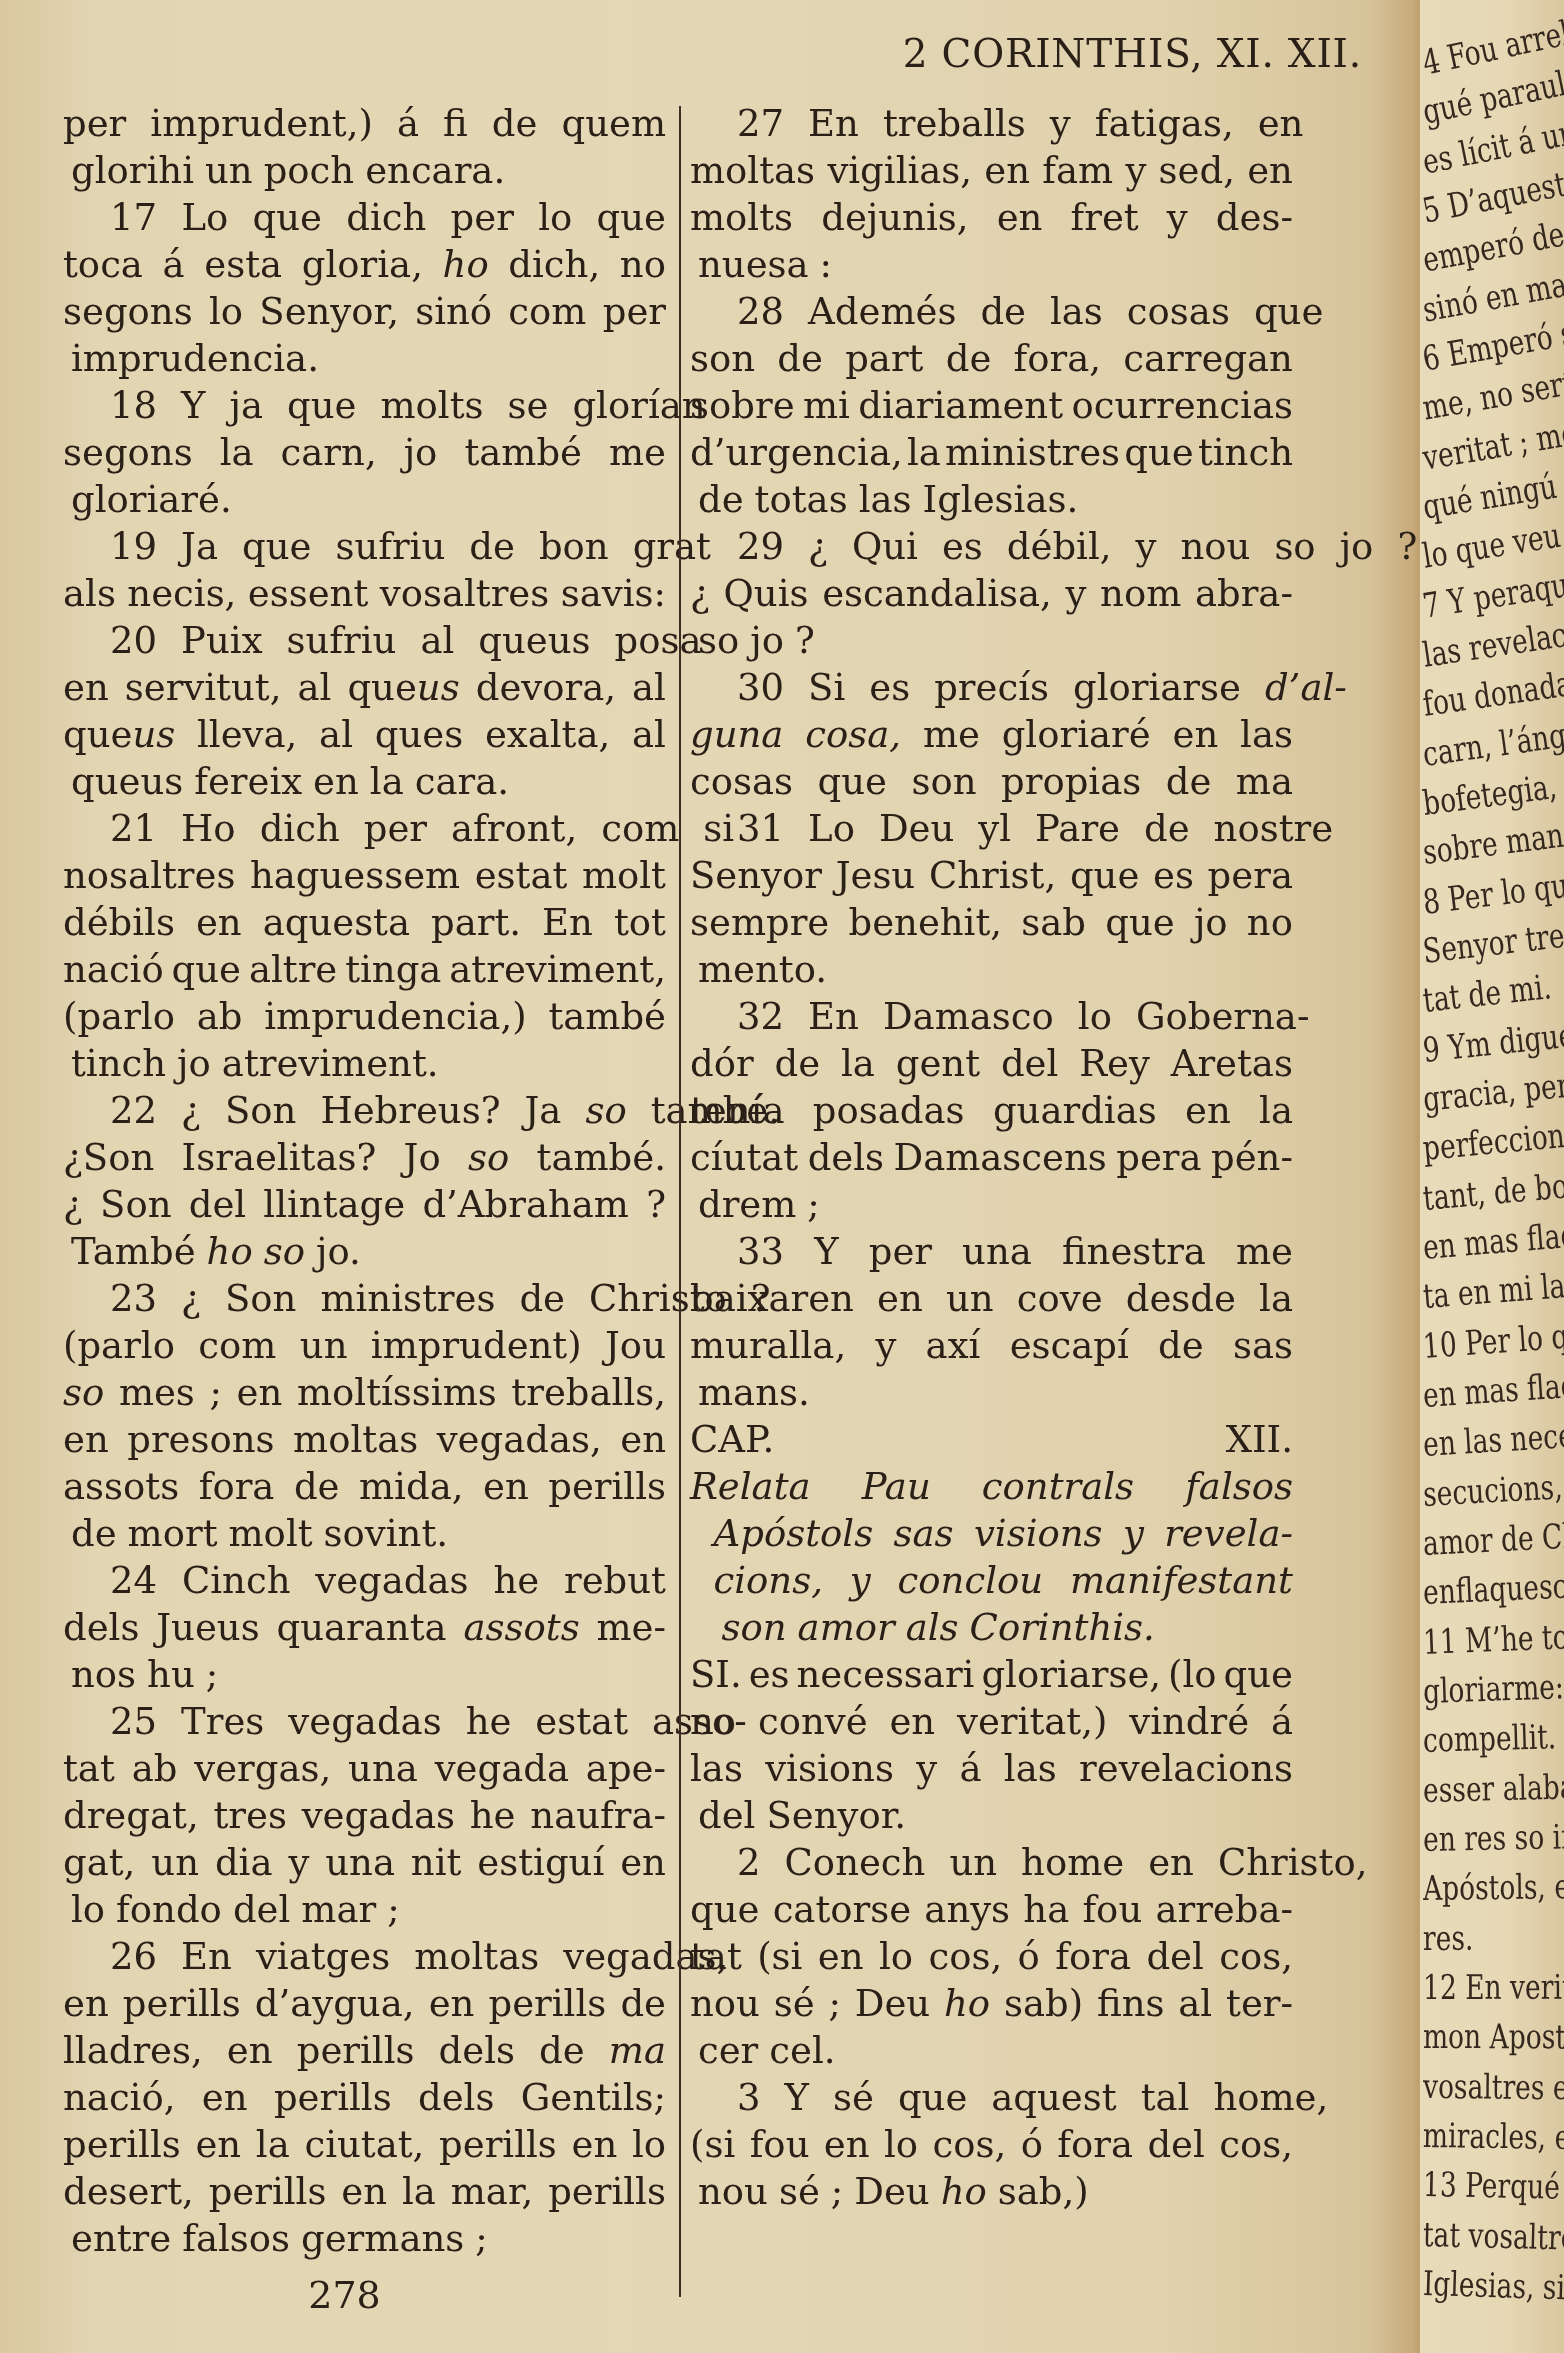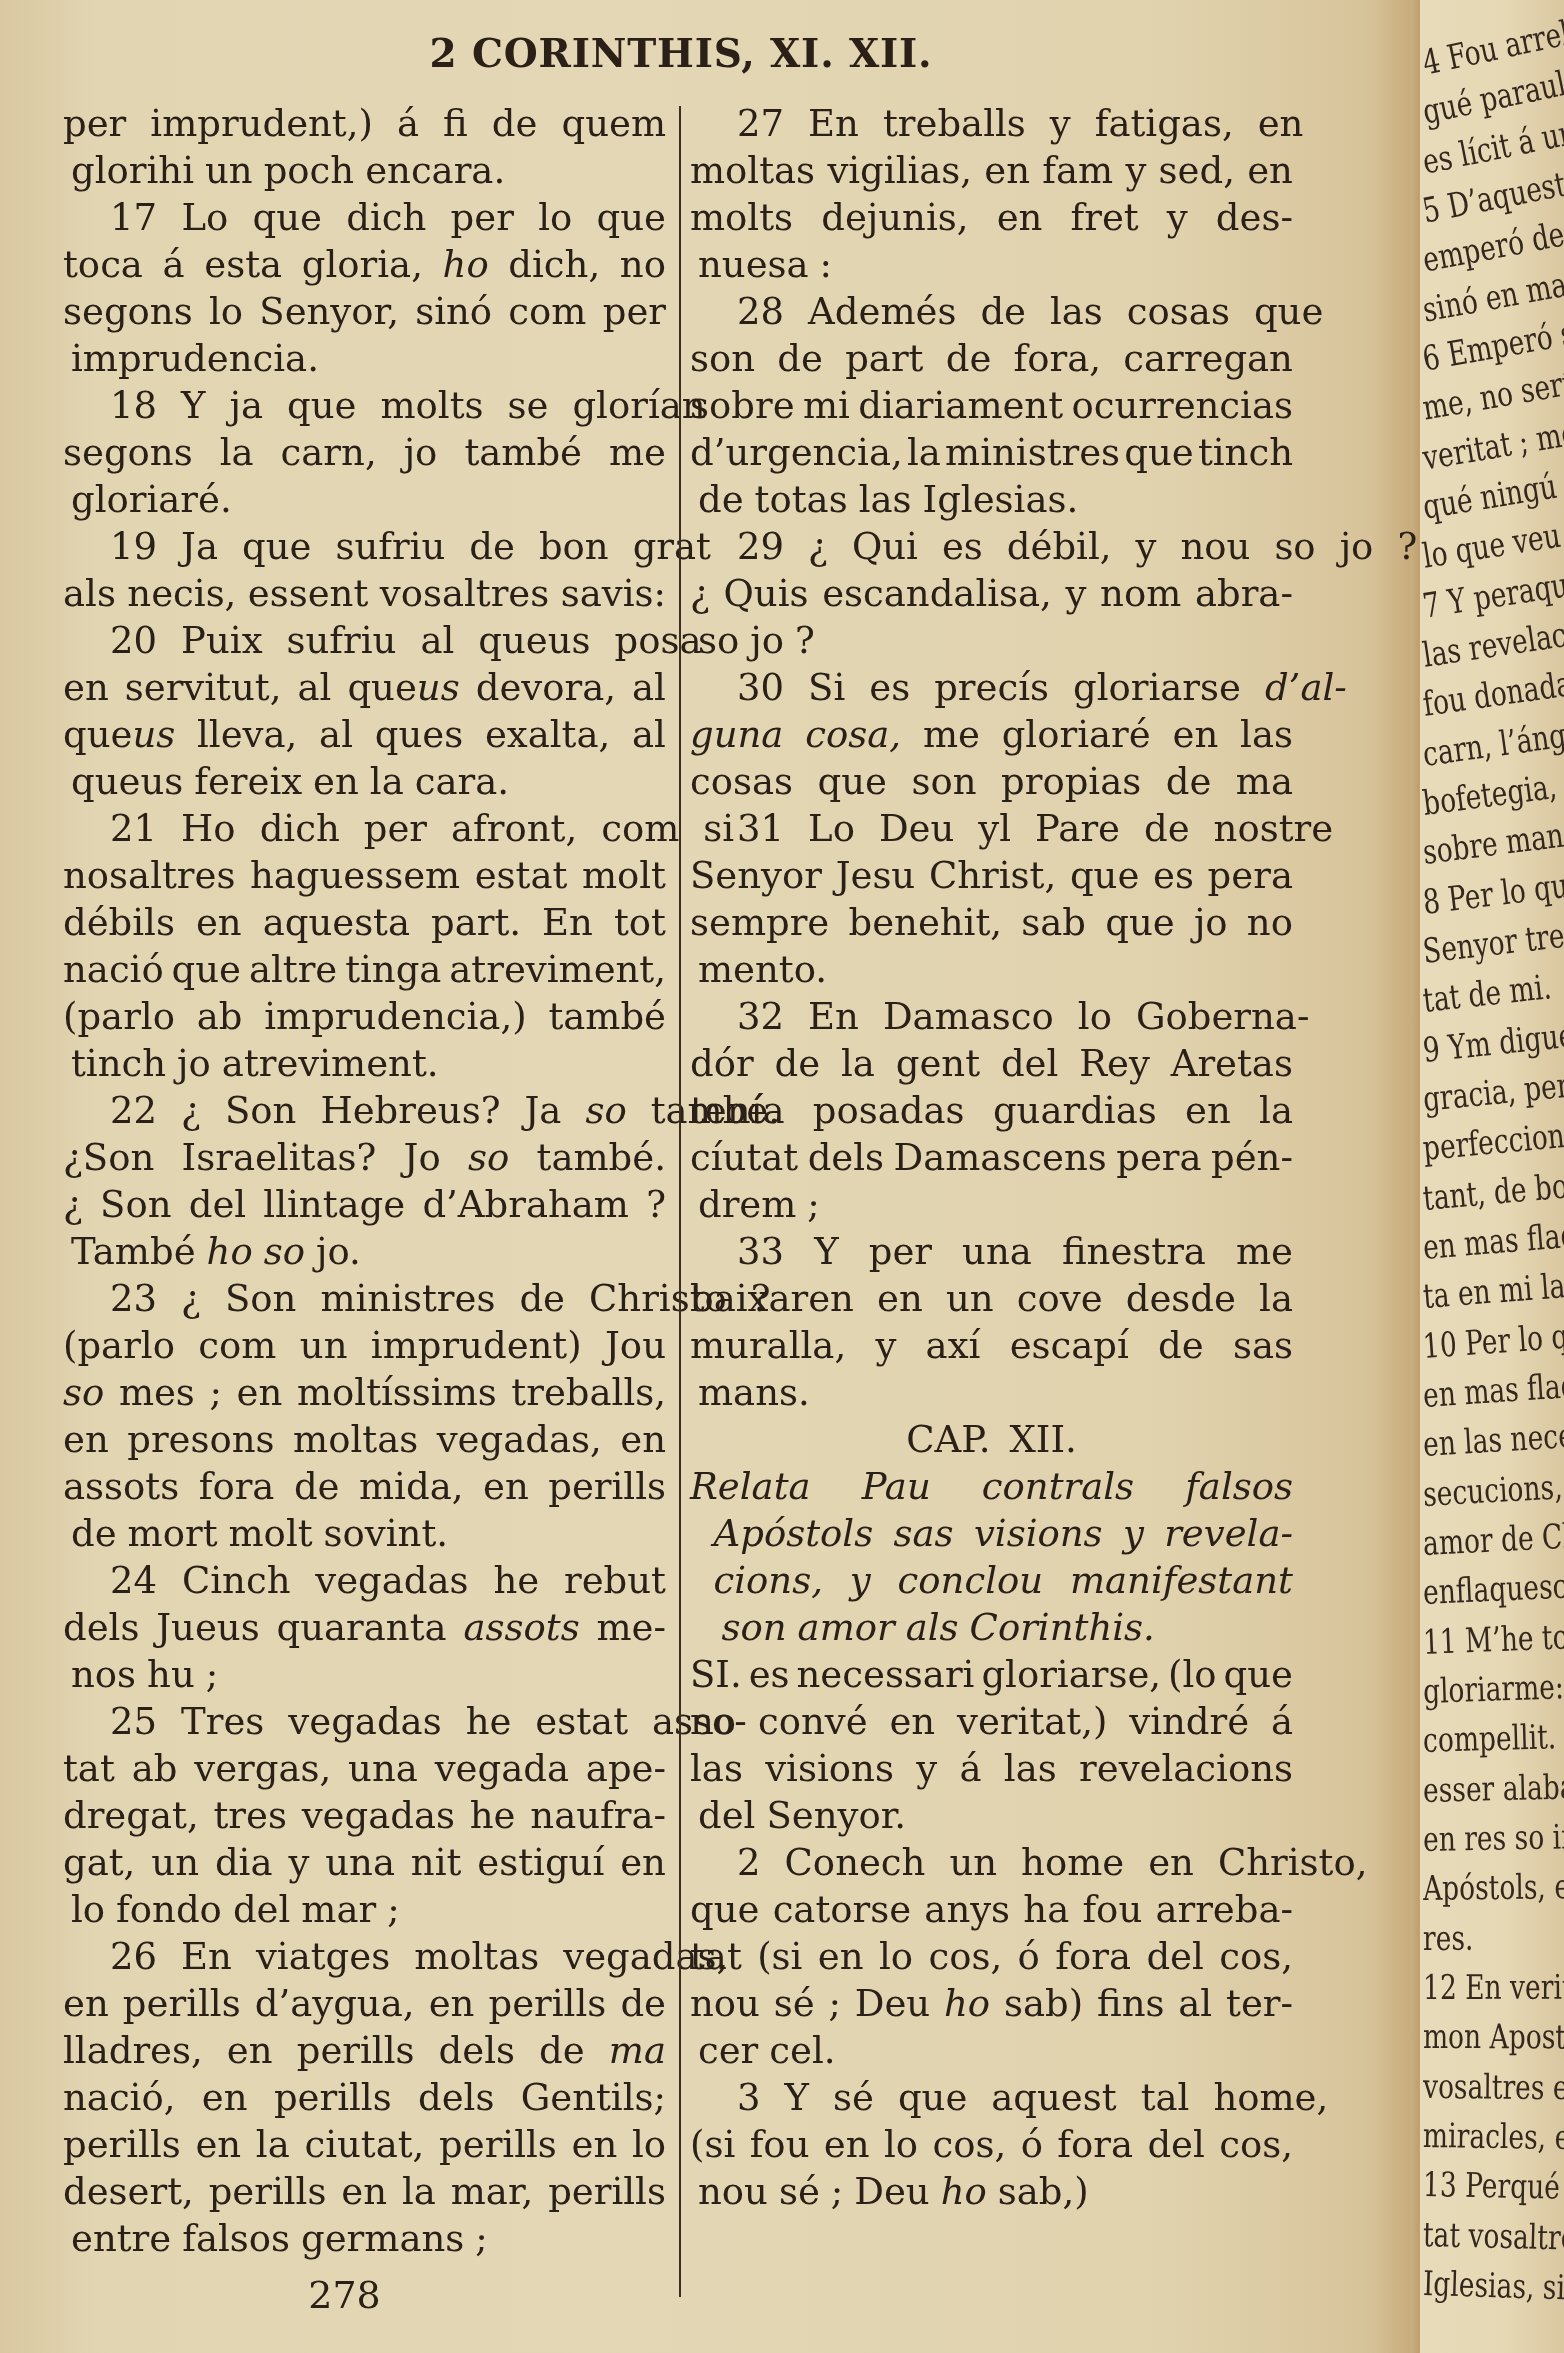--- a/index.html
+++ b/index.html
@@ -3,37 +3,37 @@
 <meta charset="utf-8">
 <style>
   html, body { margin:0; padding:0; }
   body {
     width:1565px; height:2354px; overflow:hidden; position:relative;
     background: linear-gradient(90deg, #d9c8a0 0%, #e2d5b2 6%, #e4d7b5 40%, #e0d2ad 75%, #d7c39a 88%, #cdb485 90.5%, #c9ae7d 90.7%, #e5d7b3 91%, #ddcda7 100%);
     font-family: "DejaVu Serif", "Liberation Serif", serif;
     color:#2a2018;
   }
   .page-title {
-    position:absolute; top:30px; left:0; width:1362px; text-align:center;
-    font-size:39px; letter-spacing:0.8px; line-height:47px;font-weight:bold;
+    position:absolute; top:30px; left:0; width:1362px; text-align:right;
+    font-size:39px; letter-spacing:0.8px; line-height:47px;
   }
   .col {
     position:absolute; top:100px; width:603px;
     font-size:37px; line-height:47px;
   }
   .col.left { left:63px; }
   .col.right { left:690px; }
   .divider {
     position:absolute; left:679px; top:106px; width:2.3px; height:2191px;
     background:#3b2d22;
   }
   .line { white-space:nowrap; display:flex; justify-content:space-between; height:47px; }
   .line.last { justify-content:flex-start; gap:11px;margin-left:8px; }
   .line.indent { padding-left:47px;gap:24px; }
-  .line.center { justify-content:center; }
+  .line.center { }
   .line.hang { padding-left:23.5px;align-items:center; }
   .w { display:inline-block; }
   .it { font-style:italic; }
   .page-number {
     position:absolute; top:2273px; left:0; width:689px; text-align:center;
     font-size:38px;
   }
   
   .facing {
     position:absolute; left:1420px; top:0; width:145px; height:2354px; overflow:hidden;

